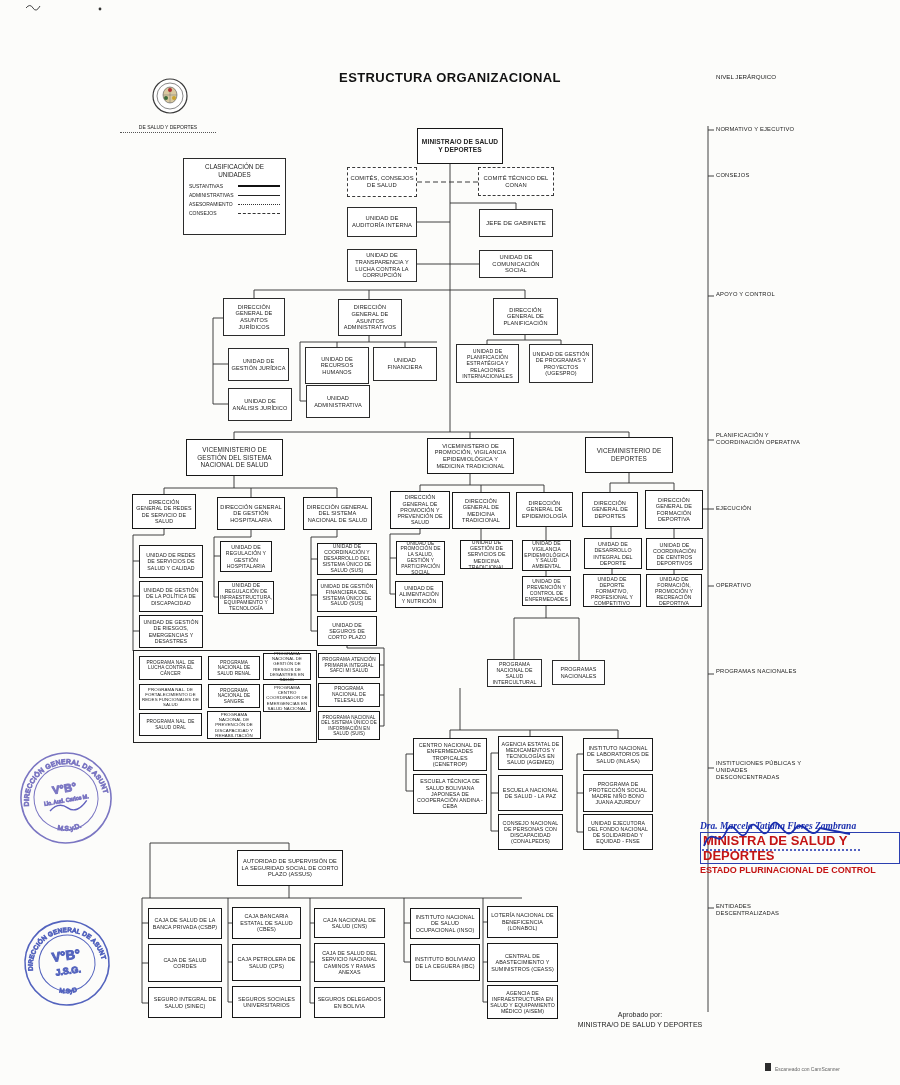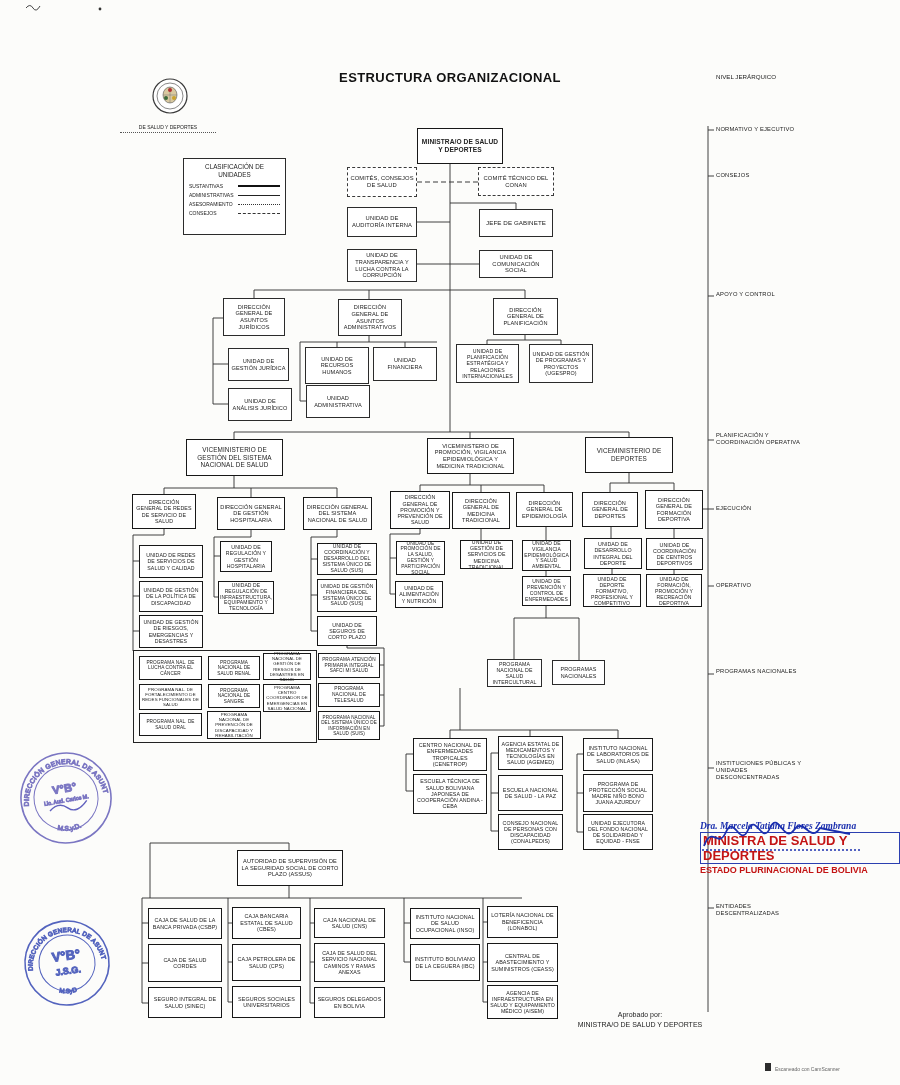--- a/index.html
+++ b/index.html
@@ -266,21 +266,21 @@
     </g>
   </svg>
 
   <div id="sig">
     <svg width="190" height="34">
       <path d="M4,26 C12,4 18,30 26,12 S40,28 48,10 S62,26 70,8 S84,24 94,10 S110,24 120,8 L150,14" stroke="#1b2fae" stroke-width="1.8" fill="none"></path>
       <path d="M2,30 H160" stroke="#1b2fae" stroke-width="1.4" stroke-dasharray="2 2" fill="none"></path>
     </svg>
     <div class="sname">Dra. Marcela Tatiana Flores Zambrana</div>
     <div class="sline1">MINISTRA DE SALUD Y DEPORTES</div>
-    <div class="sline2">ESTADO PLURINACIONAL DE BOLIVIA</div>
+    <div class="sline2">ESTADO PLURINACIONAL DE CONTROL</div>
   </div>
 
   <div id="approved">
     <div>Aprobado por:</div>
     <div>MINISTRA/O DE SALUD Y DEPORTES</div>
   </div>
   <div id="scanmark"></div>
   <div id="scanner">Escaneado con CamScanner</div>
 
 </div>

